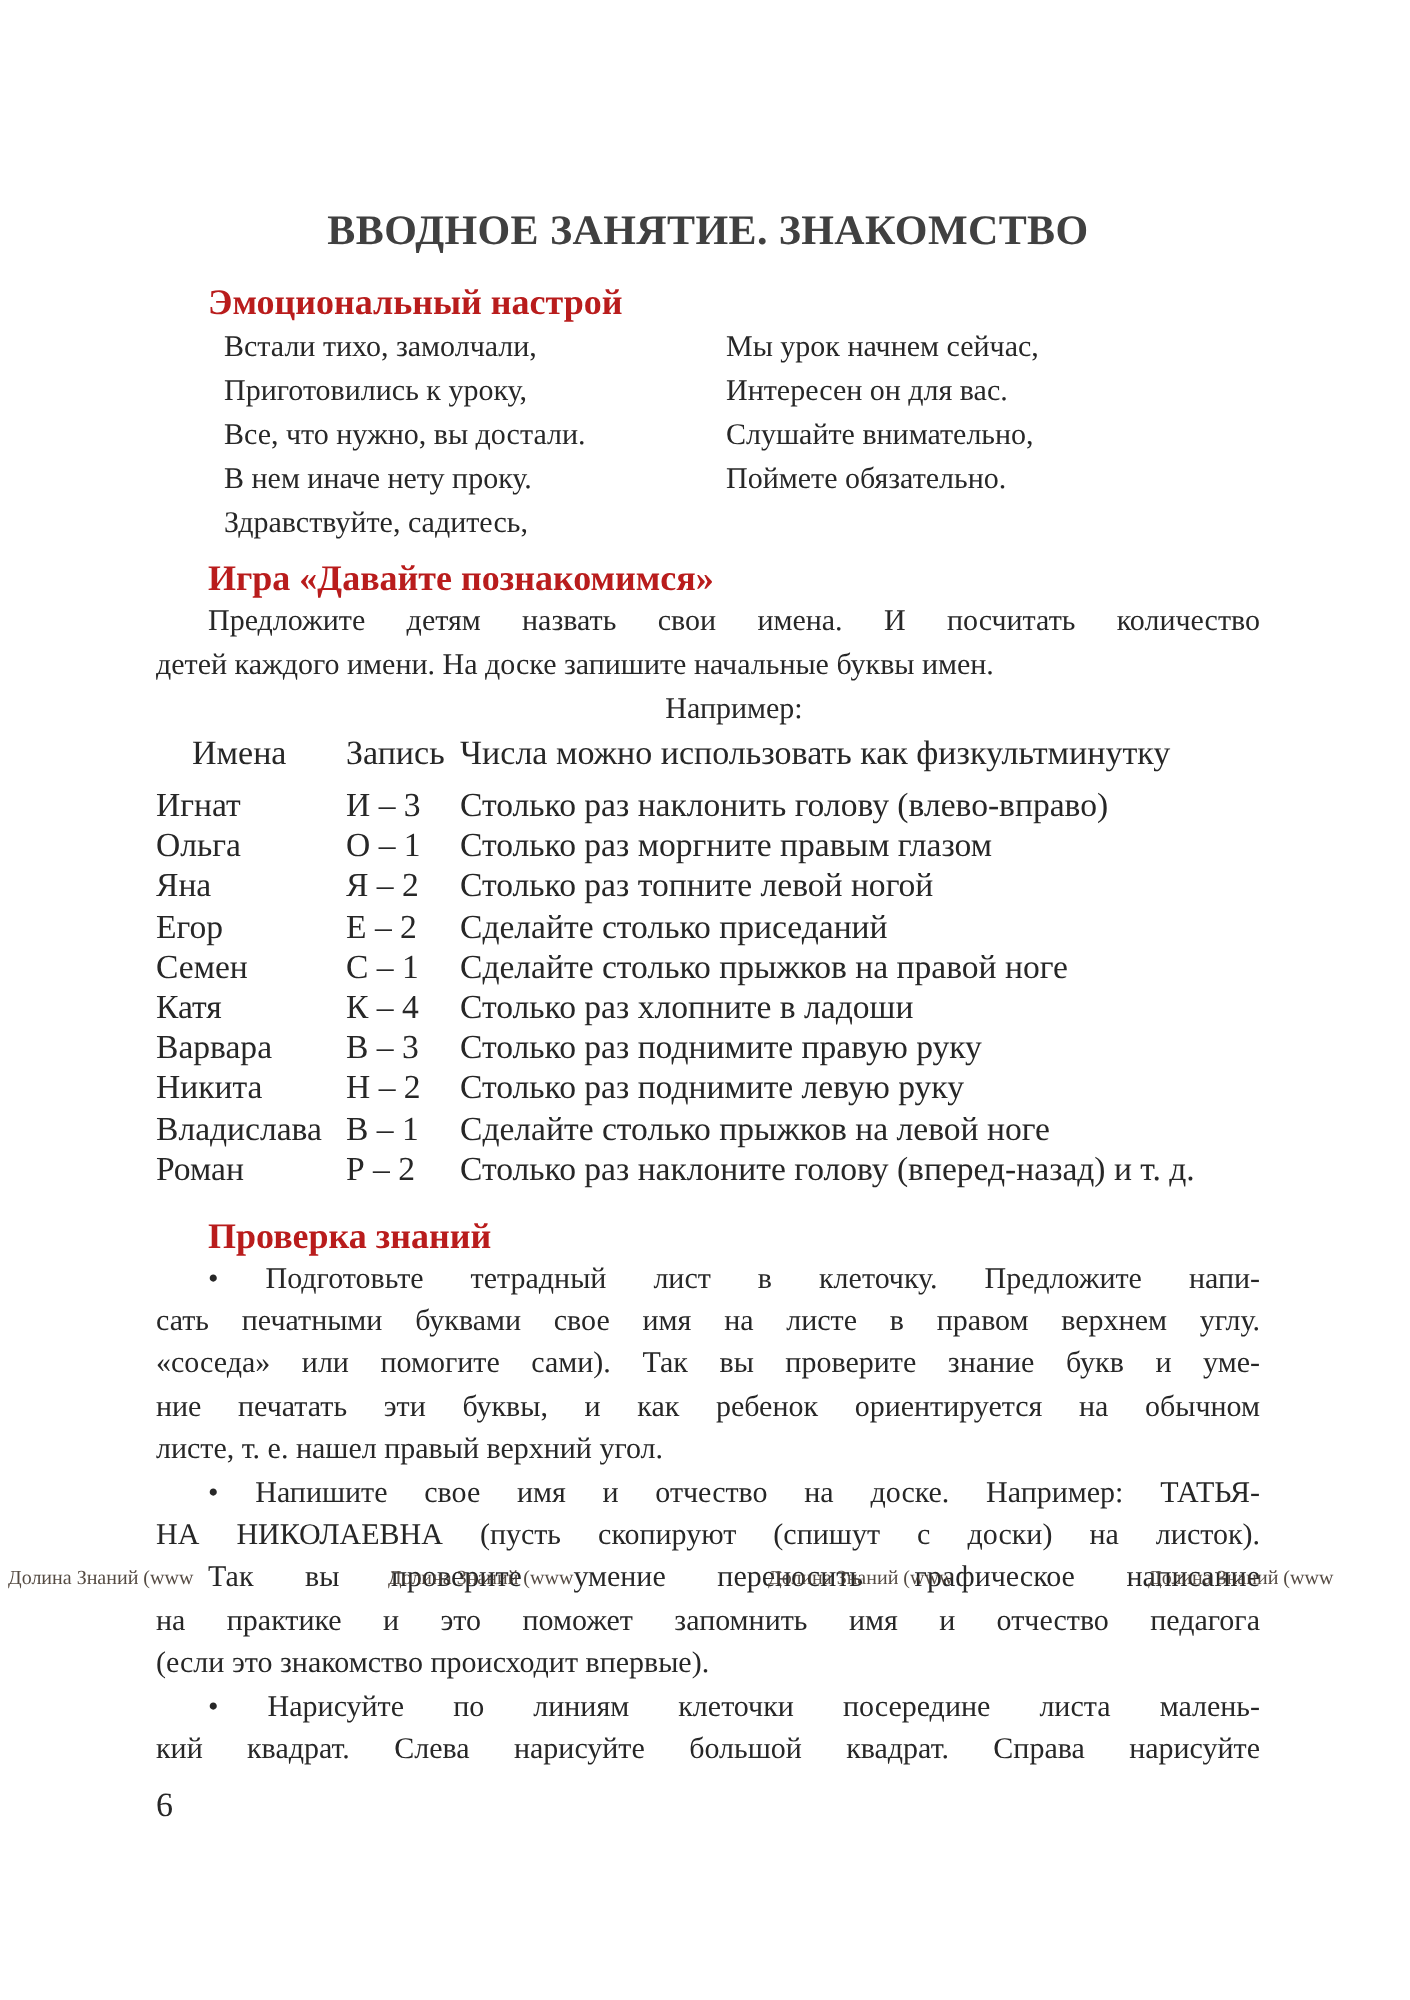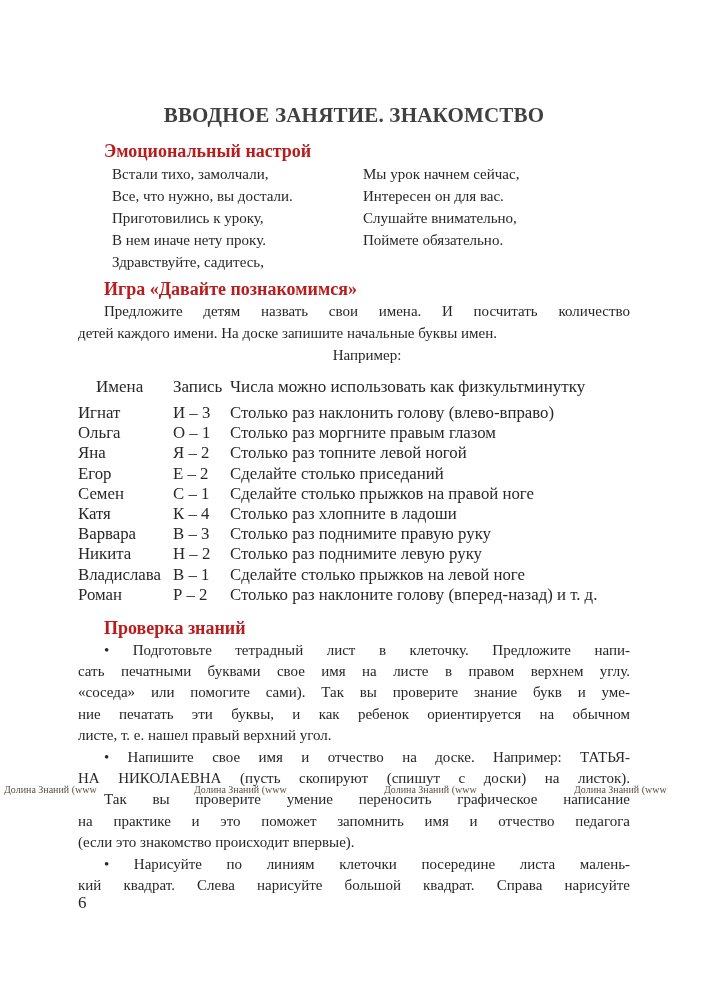--- a/index.html
+++ b/index.html
@@ -22,21 +22,21 @@
   .poem .col1 { width:251px; }
   .poem .col2 { flex:1; }
 
   .line { font-size:15px; line-height:22px; }
   .j    { text-align:justify; text-align-last:justify; }
   .ind  { text-indent:26px; }
   .example { margin-left:26px;text-align:center; }
 
   .tbl-head {
     display:grid; grid-template-columns:95px 57px 1fr;
-    font-size:17px; line-height:20px; margin-top:11px;
+    font-size:17px; line-height:20px; margin-top:1px;
   }
   .tbl-head .c1 { padding-left:18px; }
   .tbl {
     display:grid; grid-template-columns:95px 57px 1fr;
     font-size:16.8px; line-height:20.2px; margin-top:6px;
   }
   .tbl .row { display:contents; }
   .tbl .act { white-space:nowrap; }
   .tbl-head .c3 { white-space:nowrap; }
 
@@ -62,22 +62,22 @@
 
   <div class="content">
 
     <div class="title">ВВОДНОЕ ЗАНЯТИЕ. ЗНАКОМСТВО</div>
 
     <div class="h2 m1">Эмоциональный настрой</div>
 
     <div class="poem">
       <div class="col1">
         <div class="line">Встали тихо, замолчали,</div>
+        <div class="line">Приготовились к уроку,</div>
         <div class="line">Все, что нужно, вы достали.</div>
-        <div class="line">Приготовились к уроку,</div>
         <div class="line">В нем иначе нету проку.</div>
         <div class="line">Здравствуйте, садитесь,</div>
       </div>
       <div class="col2">
         <div class="line">Мы урок начнем сейчас,</div>
         <div class="line">Интересен он для вас.</div>
         <div class="line">Слушайте внимательно,</div>
         <div class="line">Поймете обязательно.</div>
       </div>
     </div>

